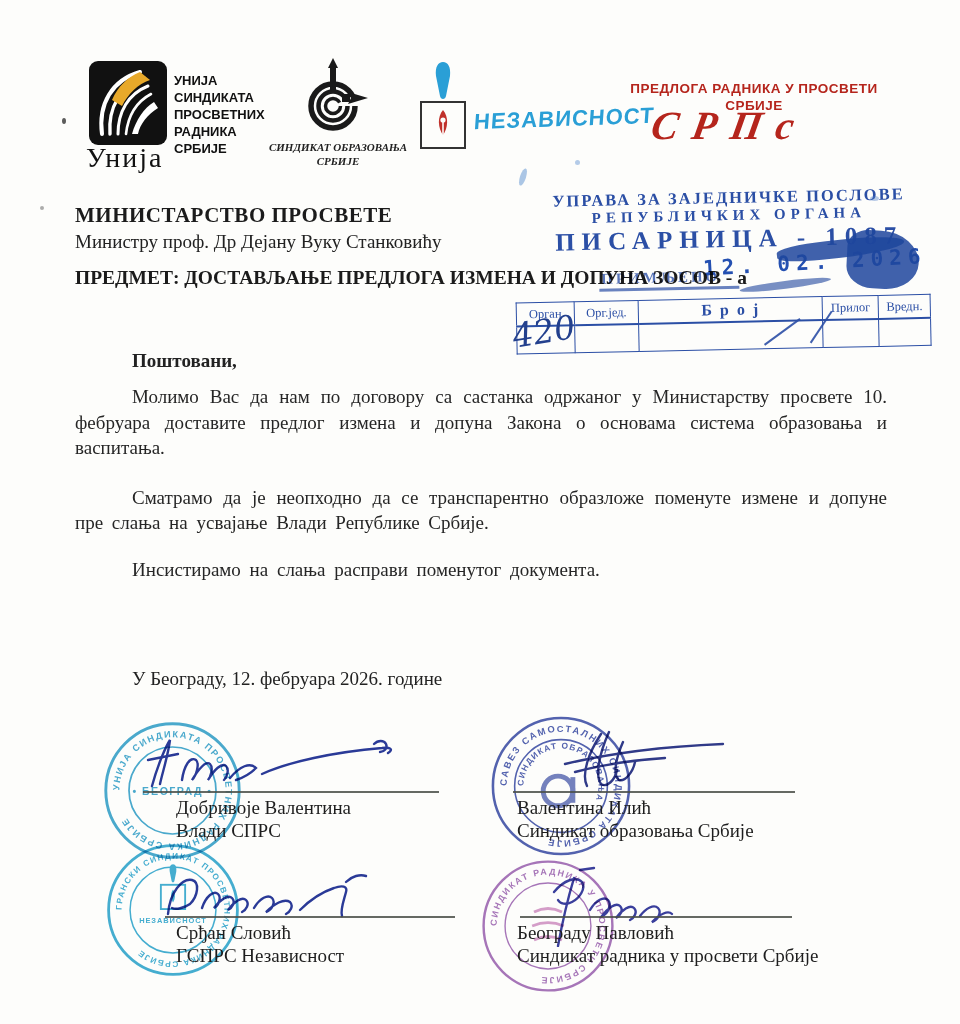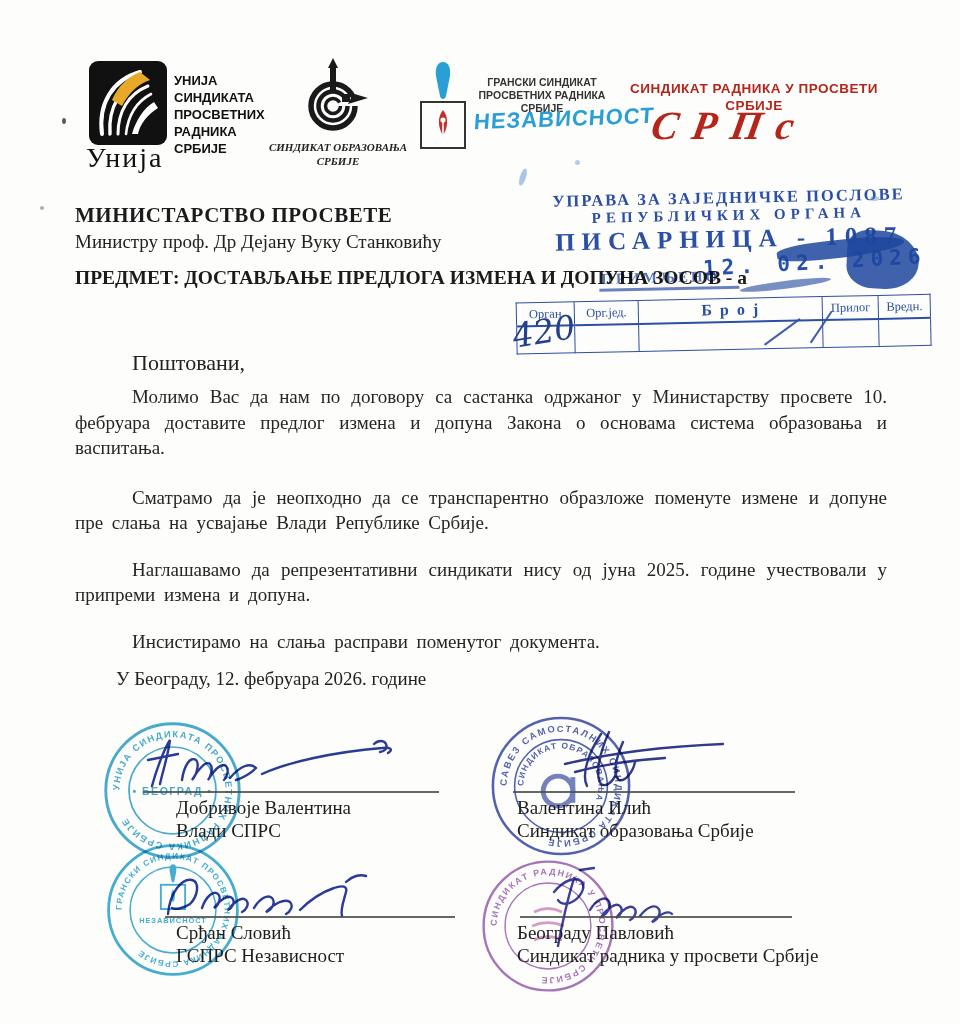--- a/index.html
+++ b/index.html
@@ -13,21 +13,21 @@
   .nez-caption{font-family:"Liberation Sans",sans-serif;font-weight:bold;font-size:10.5px;line-height:13px;color:#333;text-align:center;width:160px;}
   .nez-wordmark{font-family:"Liberation Sans",sans-serif;font-weight:bold;font-size:22px;color:#2a9fd6;
                 transform:rotate(-2deg) skewX(-6deg);letter-spacing:1px;}
   .srps-caption{font-family:"Liberation Sans",sans-serif;font-weight:bold;font-size:13.5px;line-height:17px;
                 color:#b5251c;text-align:center;width:280px;letter-spacing:.5px;}
   .srps-wordmark{font-style:italic;font-weight:bold;font-size:40px;color:#b5251c;letter-spacing:14px;transform:skewX(-10deg);}
   
   .ministry-title{font-weight:bold;font-size:21px;letter-spacing:.5px;color:#1b1b1b;}
   .ministry-line{font-size:19px;color:#222;}
   .subject-line{font-weight:bold;font-size:19.5px;white-space:nowrap;color:#1b1b1b;}
-  .salutation{font-size:22px;}
+  .salutation{font-size:19px;font-weight:bold;}
   .body-par{width:812px;font-size:19px;line-height:25.5px;text-align:justify;text-indent:57px;
             word-spacing:4px;margin:0 0 21px 0;color:#262626;}
   .dateline{font-size:19px;}
   
   .registry{width:430px;height:170px;transform:rotate(-1.2deg);mix-blend-mode:multiply;}
   .reg-line{color:#2b4fa8;font-weight:bold;text-align:center;width:100%;}
   .reg-l1{font-size:16.5px;letter-spacing:2px;}
   .reg-l2{font-size:15px;letter-spacing:5px;}
   .reg-l3{font-size:25px;letter-spacing:7px;}
   .received-label{color:#2b4fa8;font-weight:bold;font-size:15px;letter-spacing:3px;opacity:.78;}
@@ -90,28 +90,24 @@
     <div>СРБИЈЕ</div>
   </div>
 
   <svg class="abs" style="left:418px;top:60px" width="50" height="90" viewBox="0 0 50 90">
     <path d="M25,2 C30,2 33,7 32,16 L28,36 C27.3,40 22.7,40 22,36 L18,16 C17,7 20,2 25,2 Z" fill="#2a9fd6"></path>
     <rect x="3" y="42" width="44" height="46" fill="none" stroke="#333" stroke-width="2"></rect>
     <path d="M25,50 C31,57 30,68 25,75 C20,68 19,57 25,50 Z" fill="#c0312b"></path>
     <line x1="25" y1="62" x2="25" y2="75" stroke="#fdfdfb" stroke-width="1.6"></line>
     <circle cx="25" cy="60" r="2.6" fill="#fdfdfb"></circle>
   </svg>
-  <div class="abs nez-caption" style="left:462px;top:76px">
-    <div>ГРАНСКИ СИНДИКАТ</div>
-    <div>ПРОСВЕТНИХ РАДНИКА СРБИЈЕ</div>
-  </div>
   <div class="abs nez-wordmark" style="left:474px;top:106px">НЕЗАВИСНОСТ</div>
 
   <div class="abs srps-caption" style="left:614px;top:80px">
-    <div>СИНДИКАТ  РАДНИКА У ПРОСВЕТИ</div>
+    <div>ПРЕДЛОГА  РАДНИКА У ПРОСВЕТИ</div>
     <div>СРБИЈЕ</div>
   </div>
   <div class="abs srps-wordmark" style="left:652px;top:102px">СРПс</div>
 
   <div class="abs ministry-line" style="left:75px;top:231px">Министру проф. Др Дејану Вуку Станковићу</div>
   <div class="abs ministry-title" style="left:75px;top:203px">МИНИСТАРСТВО ПРОСВЕТЕ</div>
   <div class="abs subject-line" style="left:75px;top:267px">ПРЕДМЕТ: ДОСТАВЉАЊЕ ПРЕДЛОГА ИЗМЕНА И ДОПУНА ЗОСОВ - а</div>
 
   <div class="abs registry" style="left:515px;top:186px">
     <div class="abs reg-line reg-l1" style="left:0;top:2px">УПРАВА ЗА ЗАЈЕДНИЧКЕ ПОСЛОВЕ</div>
@@ -147,25 +143,24 @@
     <div class="abs handwritten-number" style="left:-4px;top:122px">420</div>
     <div class="abs slash" style="left:244px;top:146px;width:44px;transform:rotate(-35deg)"></div>
     <div class="abs slash" style="left:286px;top:142px;width:38px;transform:rotate(-55deg)"></div>
   </div>
 
   <div class="abs salutation" style="left:132px;top:350px">Поштовани,</div>
 
   <div class="abs" style="left:75px;top:384px">
     <p class="body-par" style="margin-bottom:24px">Молимо Вас да нам по договору са састанка одржаног у Министарству просвете 10. фебруара доставите предлог измена и допуна Закона о основама система образовања и васпитања.</p>
     <p class="body-par">Сматрамо да је неопходно да се транспарентно образложе поменуте измене и допуне пре слања на усвајање Влади Републике Србије.</p>
-    <p class="body-par">Наглашавамо да репрезентативни синдикати нису од јуна 2025. године учествовали у припреми измена и допуна.</p>
     <p class="body-par">Инсистирамо на слања расправи поменутог документа.</p>
   </div>
 
-  <div class="abs dateline" style="left:116px;top:668px">У Београду, 12. фебруара 2026. године</div>
+  <div class="abs dateline" style="left:132px;top:668px">У Београду, 12. фебруара 2026. године</div>
 
   <svg class="abs stamp-svg" style="left:100px;top:718px" width="145" height="145" viewBox="0 0 150 150">
     <defs>
         <path id="sp1" d="M75,75 m-55,0 a55,55 0 1,1 110,0 a55,55 0 1,1 -110,0"></path>
       </defs>
     <circle cx="75" cy="75" r="69" fill="none" stroke="#3aa3cc" stroke-width="3"></circle>
     <circle cx="75" cy="75" r="45" fill="none" stroke="#3aa3cc" stroke-width="1.8"></circle>
     <text font-size="9.5" letter-spacing="1.6" fill="#3aa3cc" font-family="Liberation Sans,sans-serif" font-weight="bold">
       <textPath href="#sp1">УНИЈА СИНДИКАТА ПРОСВЕТНИХ РАДНИКА СРБИЈЕ</textPath>
     </text>

